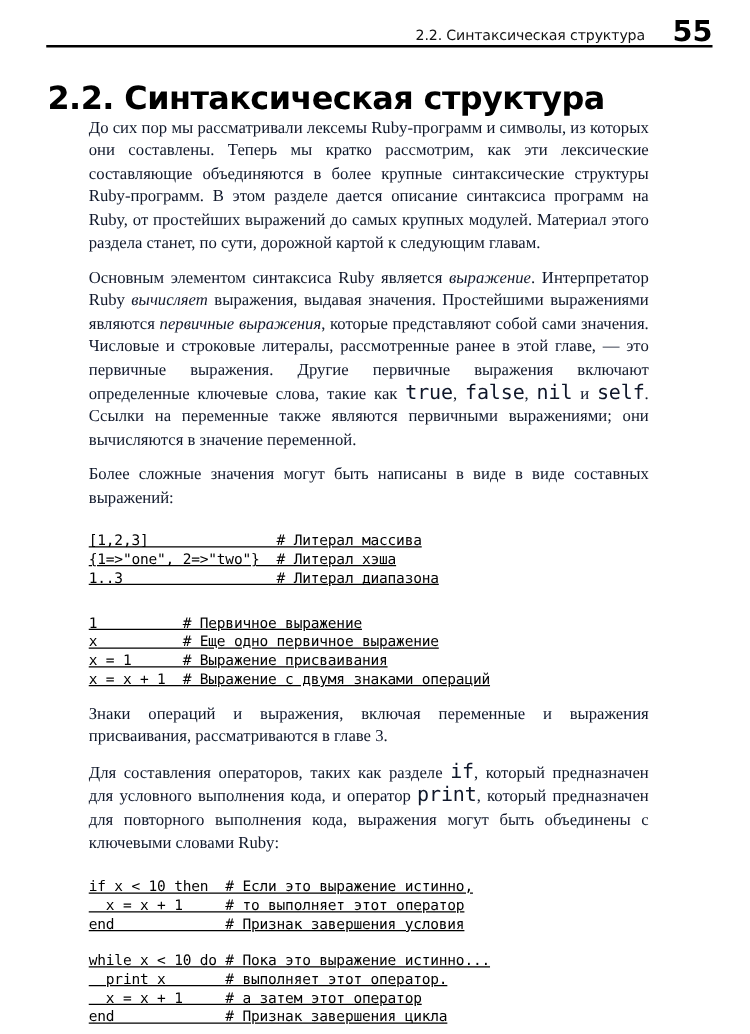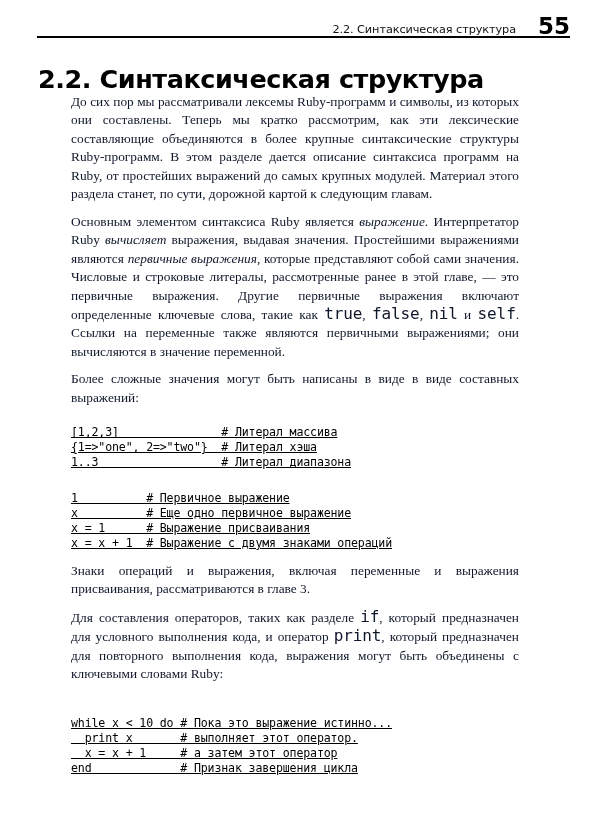--- a/index.html
+++ b/index.html
@@ -148,20 +148,23 @@
 x = x + 1  # Выражение с двумя знаками операций</pre>
     <div class="gap-after-code"></div>
 
     <p class="para">
       <span>Знаки операций и выражения, включая переменные и выражения присваивания, рассматриваются в главе 3.</span>
     </p>
 
     <p class="para"><span>Для составления операторов, таких как разделе </span><span class="mono-inline">if</span><span>, который предназначен для условного выполнения кода, и оператор </span><span class="mono-inline">print</span><span>, который предназначен для повторного выполнения кода, выражения могут быть объединены с ключевыми словами Ruby:</span></p>
 
     <div class="gap-before-code"></div>
+    <pre class="code code-block">if x &lt; 10 then  # Если это выражение истинно,
+  x = x + 1     # то выполняет этот оператор
+end             # Признак завершения условия</pre>
     <div class="gap-between-code"></div>
     <pre class="code code-block">while x &lt; 10 do # Пока это выражение истинно...
   print x       # выполняет этот оператор.
   x = x + 1     # а затем этот оператор
 end             # Признак завершения цикла</pre>
 
   </div>
 </div>
 
 </body></html>

